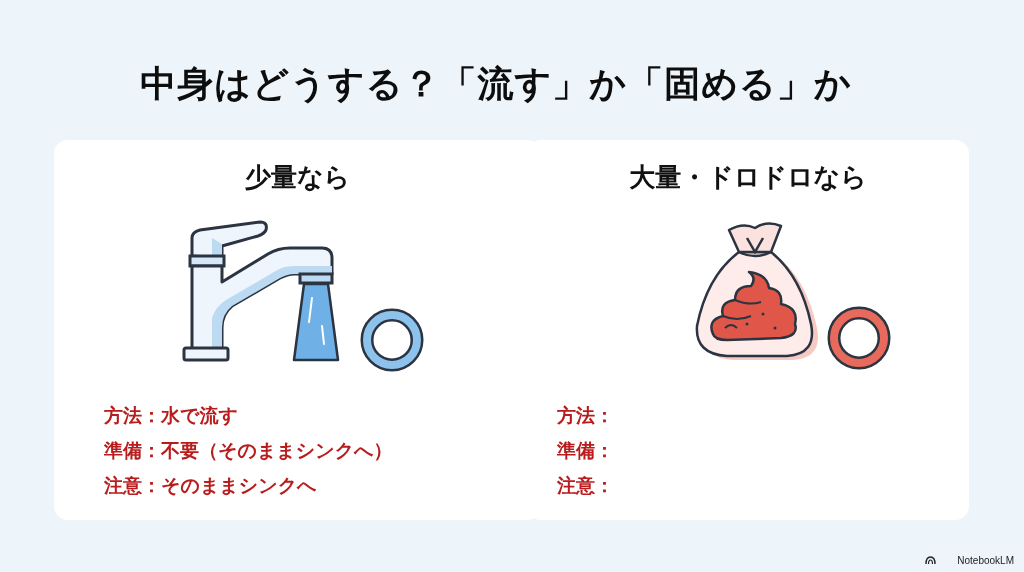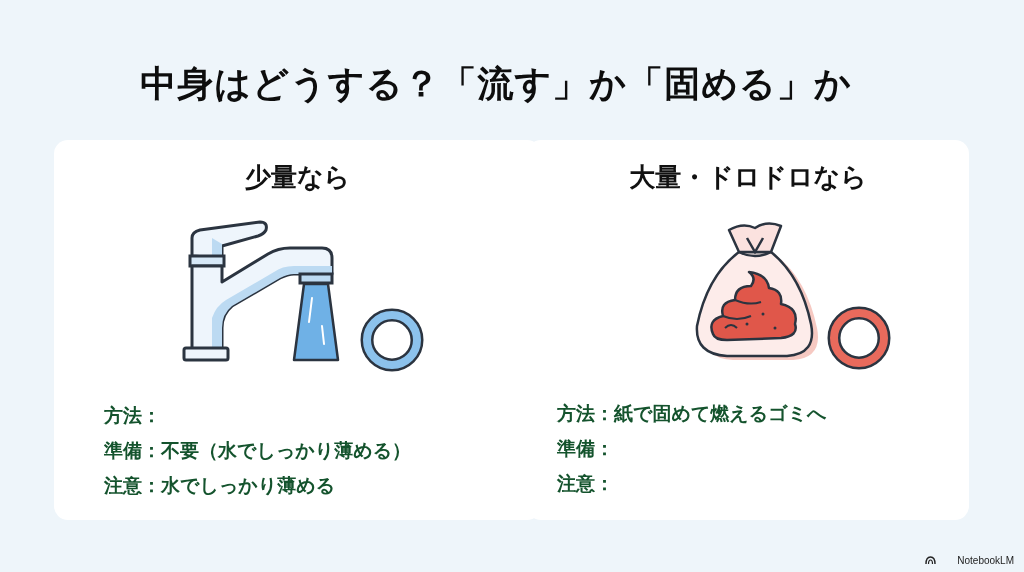--- a/index.html
+++ b/index.html
@@ -13,29 +13,29 @@
   .title {
     position:absolute; left:0; top:60px; width:992px;
     text-align:center; font-size:36px; font-weight:bold; letter-spacing:1px;
     color:#0d0d0d;
   }
   .card {
     position:absolute; top:140px; height:380px;
     background:#ffffff; border-radius:14px;
   }
   .card.left { left:54px; width:487px; }
-  .card.right { left:527px; width:442px;font-family:Liberation Mono, monospace; }
+  .card.right { left:527px; width:442px; }
   .card-title {
     position:absolute; top:20px; left:0; width:100%;
     text-align:center; font-size:26px; font-weight:bold; color:#111;
   }
   .illus { position:absolute; }
   .lines {
     position:absolute; top:258px;
-    font-size:19px; font-weight:bold; line-height:35px; color:#14532d;
+    font-size:19px; font-weight:bold; line-height:35px; color:#b91c1c;
   }
   .card.left .lines { left:50px; }
   .card.right .lines { left:30px; }
   .line { display:flex; white-space:nowrap; }
   .footer {
     position:absolute; right:10px; bottom:6px;
     font-size:10px; color:#222; display:flex; align-items:center; gap:21px;
     font-family:"Liberation Sans", sans-serif;
   }
 </style>
@@ -66,30 +66,31 @@
   </svg>
   <svg class="illus" style="left:306px; top:168px;" width="64" height="64" viewBox="0 0 64 64">
     <circle cx="32" cy="32" r="25" fill="none" stroke="#2b3440" stroke-width="13"></circle>
     <circle cx="32" cy="32" r="25" fill="none" stroke="#8cc2ec" stroke-width="8"></circle>
   </svg>
 
   <div class="lines">
     <div class="line">
       <span>方法</span>
         <span>：</span>
+        <span>水で流す</span>
     </div>
     <div class="line">
       <span>準備</span>
         <span>：</span>
-        <span>不要（水でしっかり薄める）</span>
+        <span>不要（そのままシンクへ）</span>
     </div>
     <div class="line">
       <span>注意</span>
         <span>：</span>
-        <span>水でしっかり薄める</span>
+        <span>そのままシンクへ</span>
     </div>
   </div>
 </div>
 
 <div class="card right">
   <div class="card-title">大量・ドロドロなら</div>
 
   <svg class="illus" style="left:150px; top:76px;" width="150" height="150" viewBox="0 0 150 150">
 
     <path d="M62 36 Q30 60 20 110 Q18 138 50 140 L110 140 Q140 138 134 108 Q124 60 94 36 Z" fill="#f6c9c2" transform="translate(6,4)"></path>
@@ -110,21 +111,20 @@
   </svg>
   <svg class="illus" style="left:300px; top:166px;" width="64" height="64" viewBox="0 0 64 64">
     <circle cx="32" cy="32" r="25" fill="none" stroke="#2b3440" stroke-width="13"></circle>
     <circle cx="32" cy="32" r="25" fill="none" stroke="#e86a5c" stroke-width="8"></circle>
   </svg>
 
   <div class="lines">
     <div class="line">
       <span>方法</span>
         <span>：</span>
-        <span>紙で固めて燃えるゴミへ</span>
     </div>
     <div class="line">
       <span>準備</span>
         <span>：</span>
     </div>
     <div class="line">
       <span>注意</span>
         <span>：</span>
     </div>
   </div>

